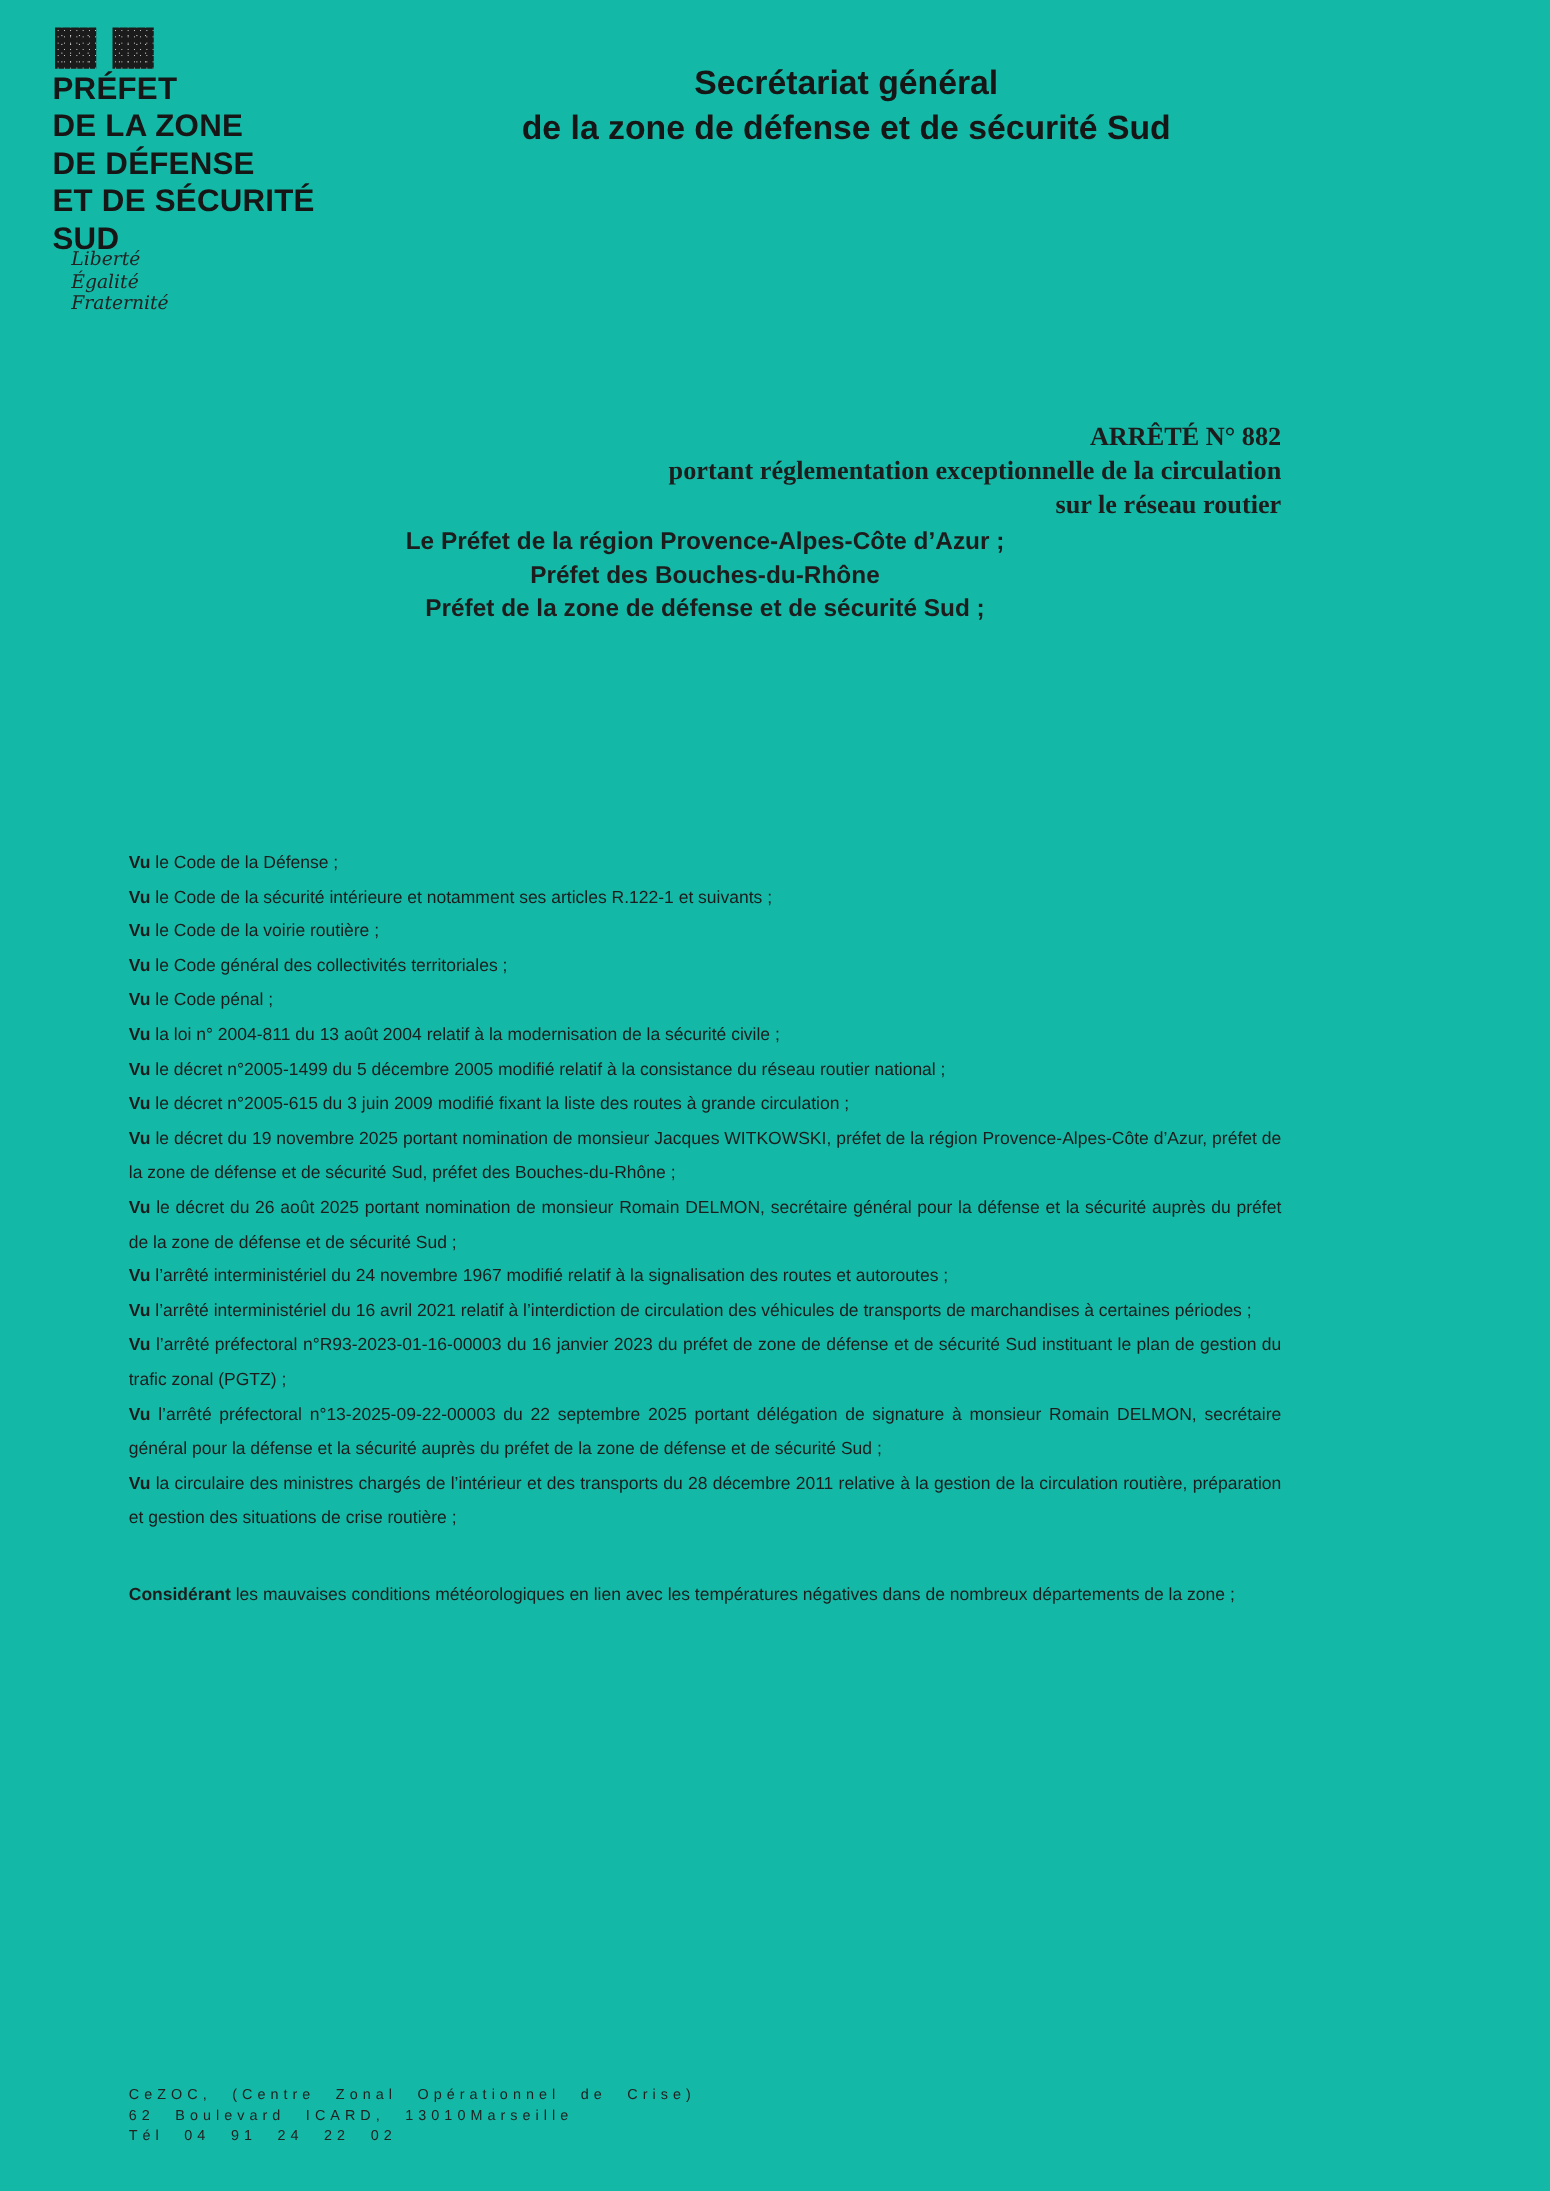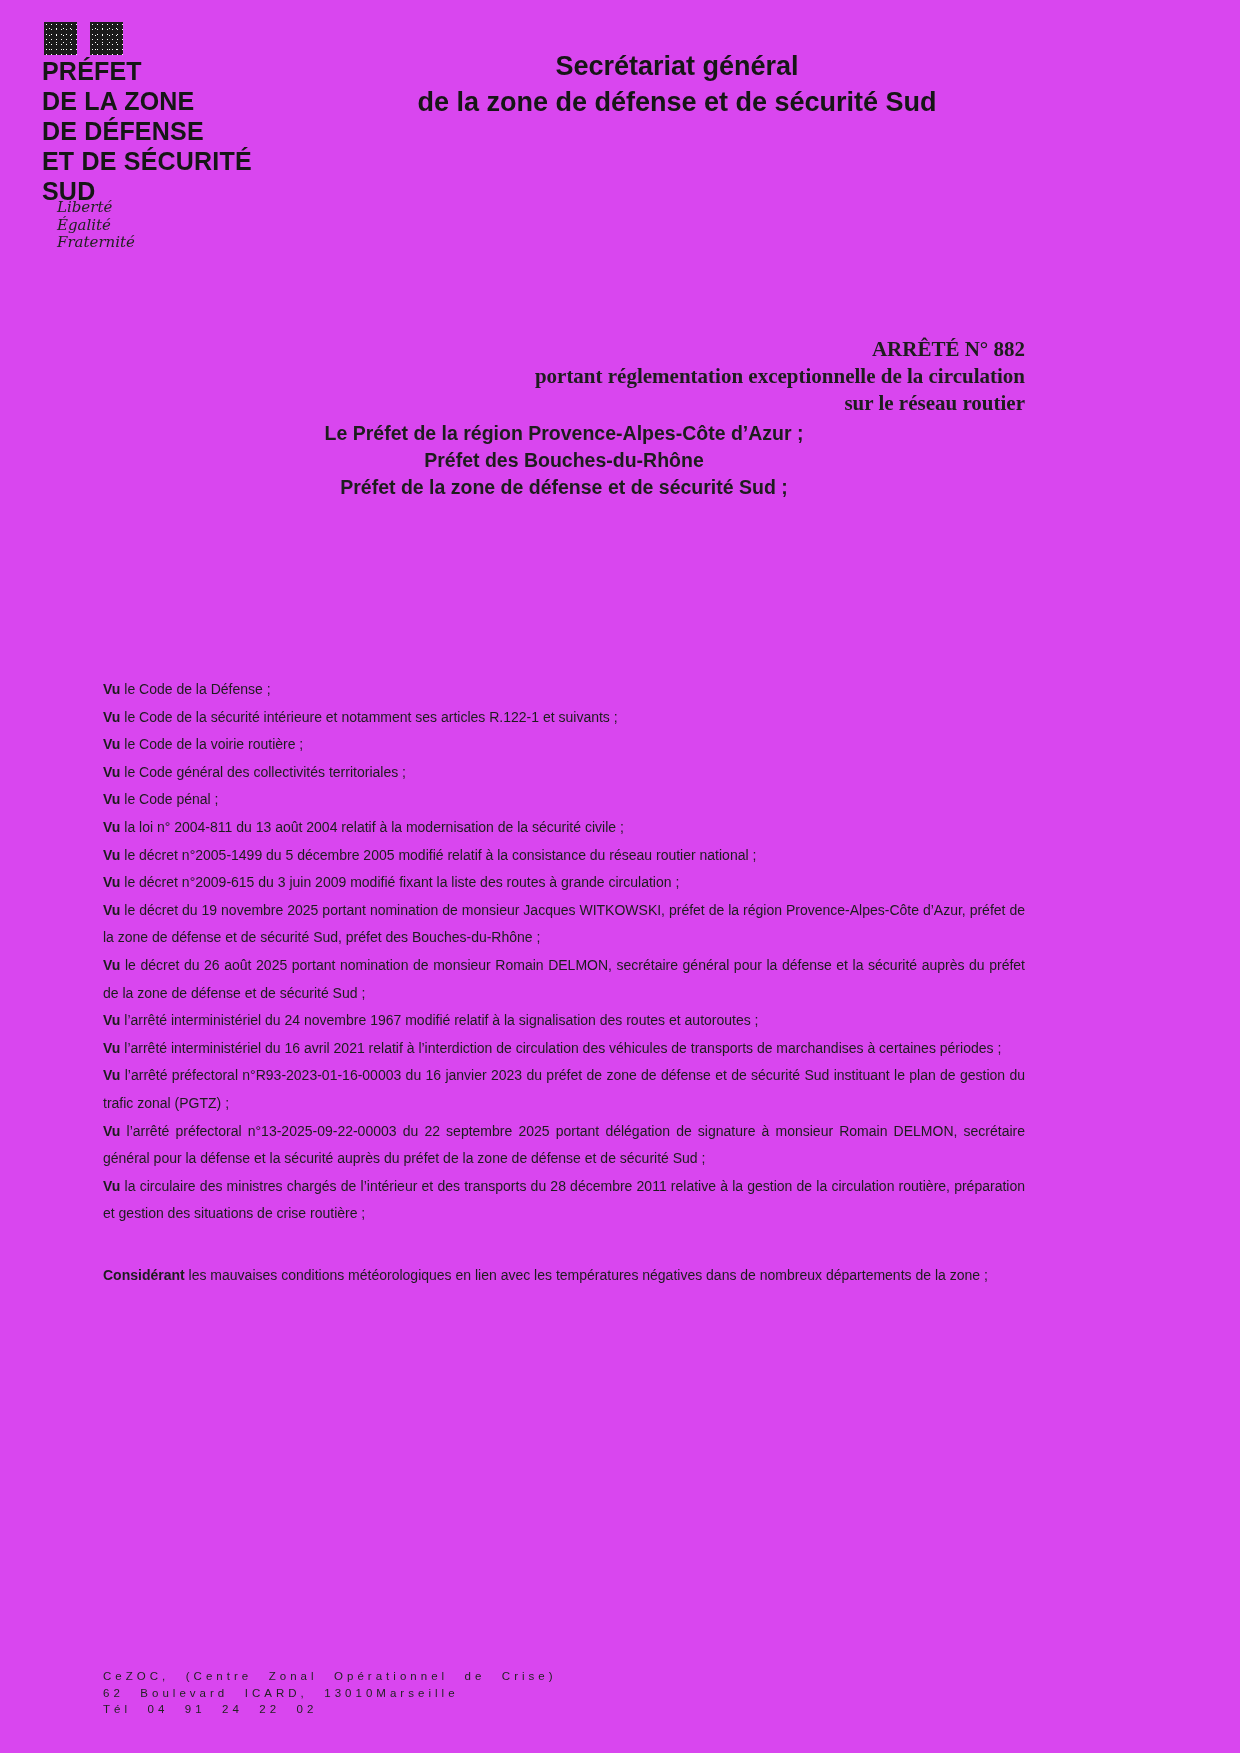--- a/index.html
+++ b/index.html
@@ -1,21 +1,21 @@
 <!DOCTYPE html>
 <html lang="fr"><head>
 <meta charset="utf-8">
 <style>
   * { margin:0; padding:0; box-sizing:border-box; }
   html,body { background:#e8e8e8; }
   .page {
     position:relative;
     width:1240px; height:1753px;
     margin:0 auto;
-    background:#d946ef;
+    background:#14b8a6;
     color:#1d1d1d;
     font-family:"Liberation Sans", sans-serif;
     overflow:hidden;
   }
 
   
   .logo-blocks { position:absolute; left:44px; top:22px; display:flex; gap:13px; }
   .logo-block {
     width:33px; height:33px;
     background-color:#1b1b1b;
@@ -120,21 +120,21 @@
     </div>
 
     <div class="body-text">
       <p><b>Vu</b> <span>le Code de la Défense ;</span></p>
       <p><b>Vu</b> <span>le Code de la sécurité intérieure et notamment ses articles R.122-1 et suivants ;</span></p>
       <p><b>Vu</b> <span>le Code de la voirie routière ;</span></p>
       <p><b>Vu</b> <span>le Code général des collectivités territoriales ;</span></p>
       <p><b>Vu</b> <span>le Code pénal ;</span></p>
       <p><b>Vu</b> <span>la loi n° 2004-811 du 13 août 2004 relatif à la modernisation de la sécurité civile ;</span></p>
       <p><b>Vu</b> <span>le décret n°2005-1499 du 5 décembre 2005 modifié relatif à la consistance du réseau routier national ;</span></p>
-      <p><b>Vu</b> <span>le décret n°2009-615 du 3 juin 2009 modifié fixant la liste des routes à grande circulation ;</span></p>
+      <p><b>Vu</b> <span>le décret n°2005-615 du 3 juin 2009 modifié fixant la liste des routes à grande circulation ;</span></p>
       <p><b>Vu</b> <span>le décret du 19 novembre 2025 portant nomination de monsieur Jacques WITKOWSKI, préfet de la région Provence-Alpes-Côte d’Azur, préfet de la zone de défense et de sécurité Sud, préfet des Bouches-du-Rhône ;</span></p>
       <p><b>Vu</b> <span>le décret du 26 août 2025 portant nomination de monsieur Romain DELMON, secrétaire général pour la défense et la sécurité auprès du préfet de la zone de défense et de sécurité Sud ;</span></p>
       <p><b>Vu</b> <span>l’arrêté interministériel du 24 novembre 1967 modifié relatif à la signalisation des routes et autoroutes ;</span></p>
       <p><b>Vu</b> <span>l’arrêté interministériel du 16 avril 2021 relatif à l’interdiction de circulation des véhicules de transports de marchandises à certaines périodes ;</span></p>
       <p><b>Vu</b> <span>l’arrêté préfectoral n°R93-2023-01-16-00003 du 16 janvier 2023 du préfet de zone de défense et de sécurité Sud instituant le plan de gestion du trafic zonal (PGTZ) ;</span></p>
       <p><b>Vu</b> <span>l’arrêté préfectoral n°13-2025-09-22-00003 du 22 septembre 2025 portant délégation de signature à monsieur Romain DELMON, secrétaire général pour la défense et la sécurité auprès du préfet de la zone de défense et de sécurité Sud ;</span></p>
       <p><b>Vu</b> <span>la circulaire des ministres chargés de l’intérieur et des transports du 28 décembre 2011 relative à la gestion de la circulation routière, préparation et gestion des situations de crise routière ;</span></p>
       <p class="considerant"><b>Considérant</b> <span>les mauvaises conditions météorologiques en lien avec les températures négatives dans de nombreux départements de la zone ;</span></p>
     </div>
 

